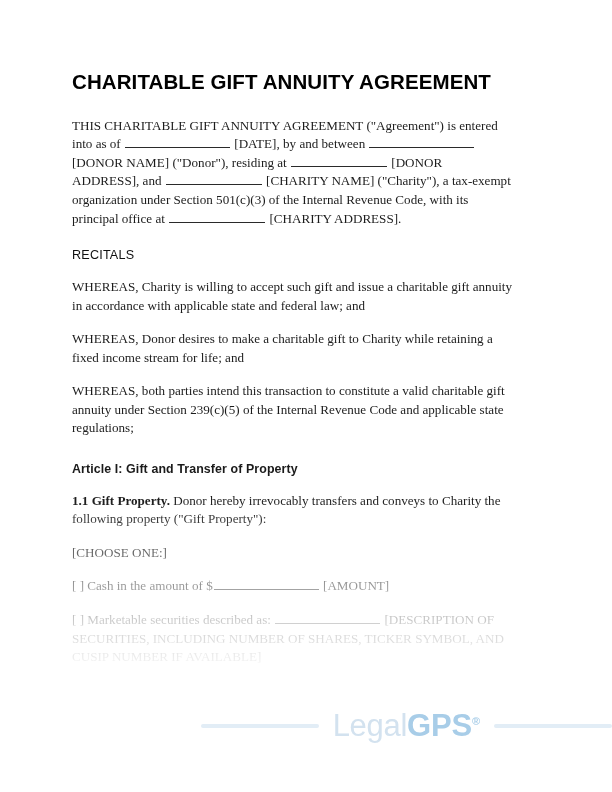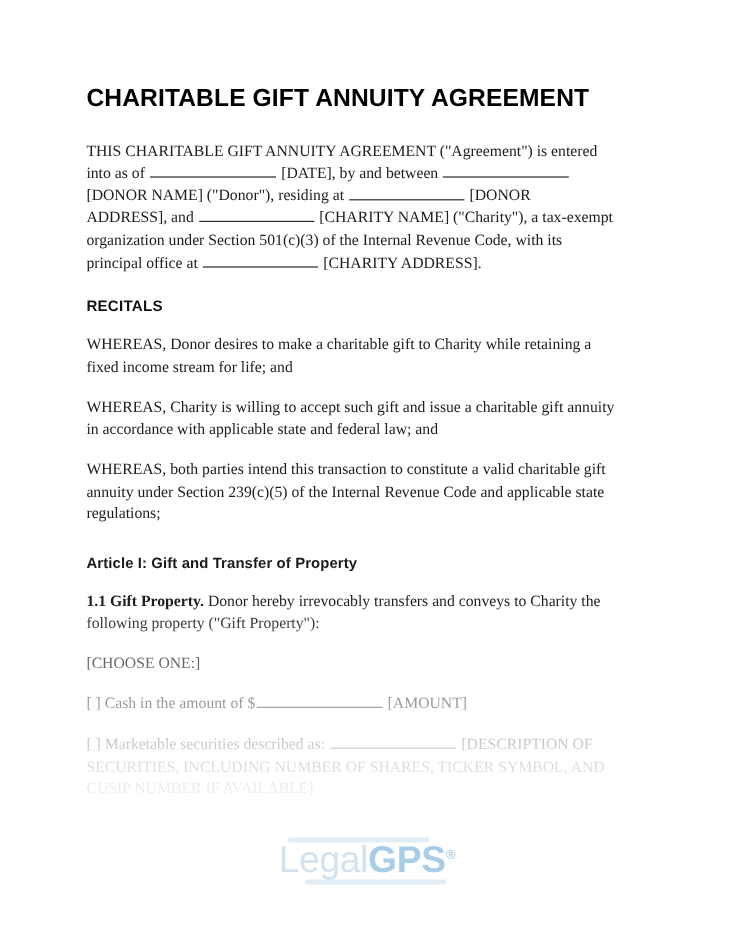--- a/index.html
+++ b/index.html
@@ -37,21 +37,21 @@
     font-weight: bold;
     font-size: 20.5px;
     letter-spacing: 0.1px;
     color: #000000;
     margin: 0 0 22px 0;
     line-height: 1.2;
   }
 
   .h2 {
     font-family: "Liberation Sans", "DejaVu Sans", sans-serif;
-    font-weight: bold;
+    font-weight: normal;
     font-size: 12.6px;
     color: #111111;
     margin: 20px 0 14px 0;
     letter-spacing: 0.2px;
     line-height: 1.25;
   }
 
   .h3 {
     font-family: "Liberation Sans", "DejaVu Sans", sans-serif;
     font-weight: bold;
@@ -103,23 +103,22 @@
 
   
   #footer {
     position: absolute;
     left: 0;
     right: 0;
     top: 698px;
     height: 56px;
     display: flex;
     align-items: center;
-    justify-content: flex-start;
+    justify-content: flex-end;
     z-index: 10;
-    flex-direction: column;
   }
 
   .rule {
     height: 4px;
     background: #e2edf6;
     border-radius: 2px;
     flex: 0 0 auto;
   }
   .rule.left  { width: 118px; margin-right: 14px; }
   .rule.right { width: 118px; margin-left: 14px; }
@@ -155,23 +154,23 @@
 <div id="page">
 
   <div id="doc">
 
     <h1 class="doc-title">CHARITABLE GIFT ANNUITY AGREEMENT</h1>
 
     <p class="para"><span>THIS CHARITABLE GIFT ANNUITY AGREEMENT ("Agreement") is entered into as of</span> <span class="blank"></span> <span>[DATE], by and between</span> <span class="blank"></span> <span>[DONOR NAME] ("Donor"), residing at</span> <span class="blank sm"></span> <span>[DONOR ADDRESS], and</span> <span class="blank sm"></span> <span>[CHARITY NAME] ("Charity"), a tax-exempt organization under Section 501(c)(3) of the Internal Revenue Code, with its principal office at</span> <span class="blank sm"></span> <span>[CHARITY ADDRESS].</span></p>
 
     <h2 class="h2">RECITALS</h2>
 
+    <p class="para">WHEREAS, Charity is willing to accept such gift and issue a charitable gift annuity in accordance with applicable state and federal law; and</p>
+
     <p class="para">WHEREAS, Donor desires to make a charitable gift to Charity while retaining a fixed income stream for life; and</p>
-
-    <p class="para">WHEREAS, Charity is willing to accept such gift and issue a charitable gift annuity in accordance with applicable state and federal law; and</p>
 
     <p class="para">WHEREAS, both parties intend this transaction to constitute a valid charitable gift annuity under Section 239(c)(5) of the Internal Revenue Code and applicable state regulations;</p>
 
 
     <h3 class="h3">Article I: Gift and Transfer of Property</h3>
 
     <p class="para"><span class="b">1.1 Gift Property.</span> <span>Donor hereby irrevocably transfers and conveys to Charity the following property ("Gift Property"):</span></p>
 
     <p class="para">[CHOOSE ONE:]</p>
 

